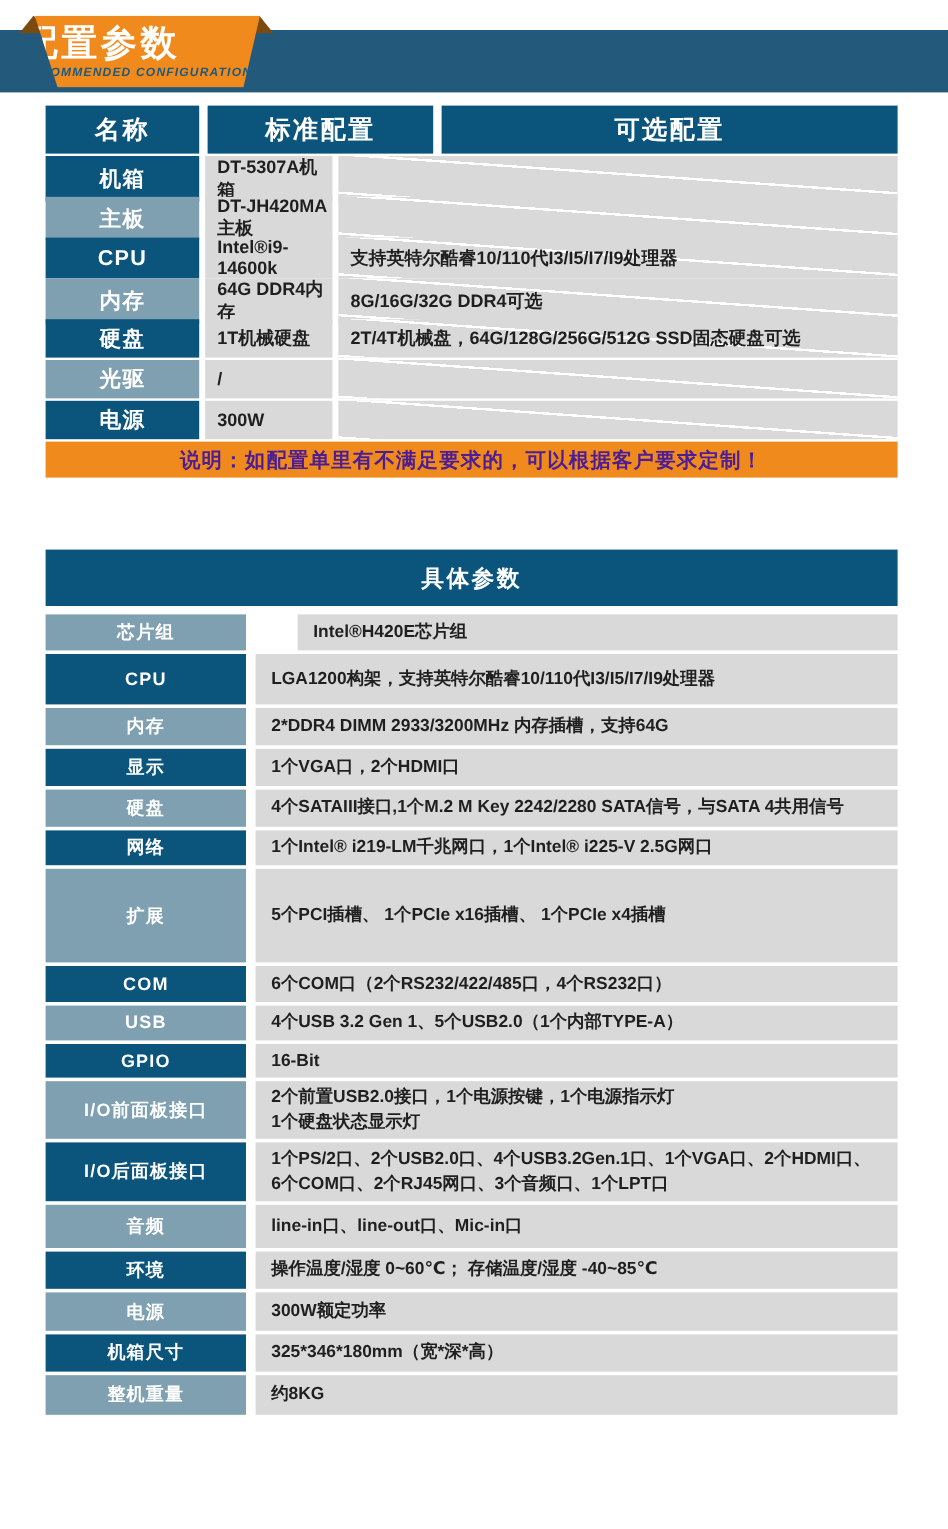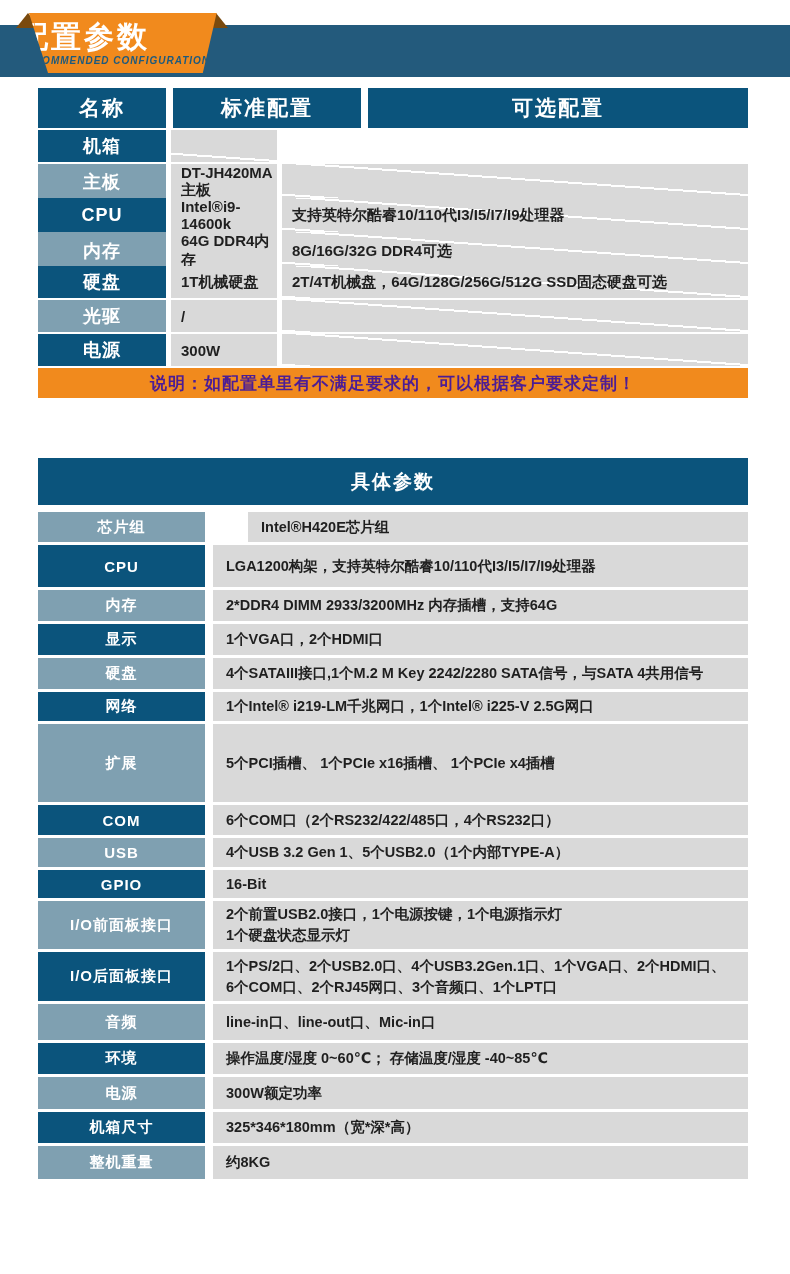--- a/index.html
+++ b/index.html
@@ -116,20 +116,21 @@
 
   <section class="config-table">
     <div class="cfg-header">
       <div class="cfg-h">名称</div>
       <div class="cfg-h">标准配置</div>
       <div class="cfg-h">可选配置</div>
     </div>
     <div class="cfg-body" id="cfg-body">
   <div class="cfg-row">
     <div class="cell cfg-label">机箱</div>
+    <div class="cell cfg-std">DT-5307A机箱</div>
     <div class="cell cfg-opt"></div>
   </div>
 
   <div class="cfg-row">
     <div class="cell cfg-label">主板</div>
     <div class="cell cfg-std">DT-JH420MA主板</div>
     <div class="cell cfg-opt"></div>
   </div>
 
   <div class="cfg-row">

